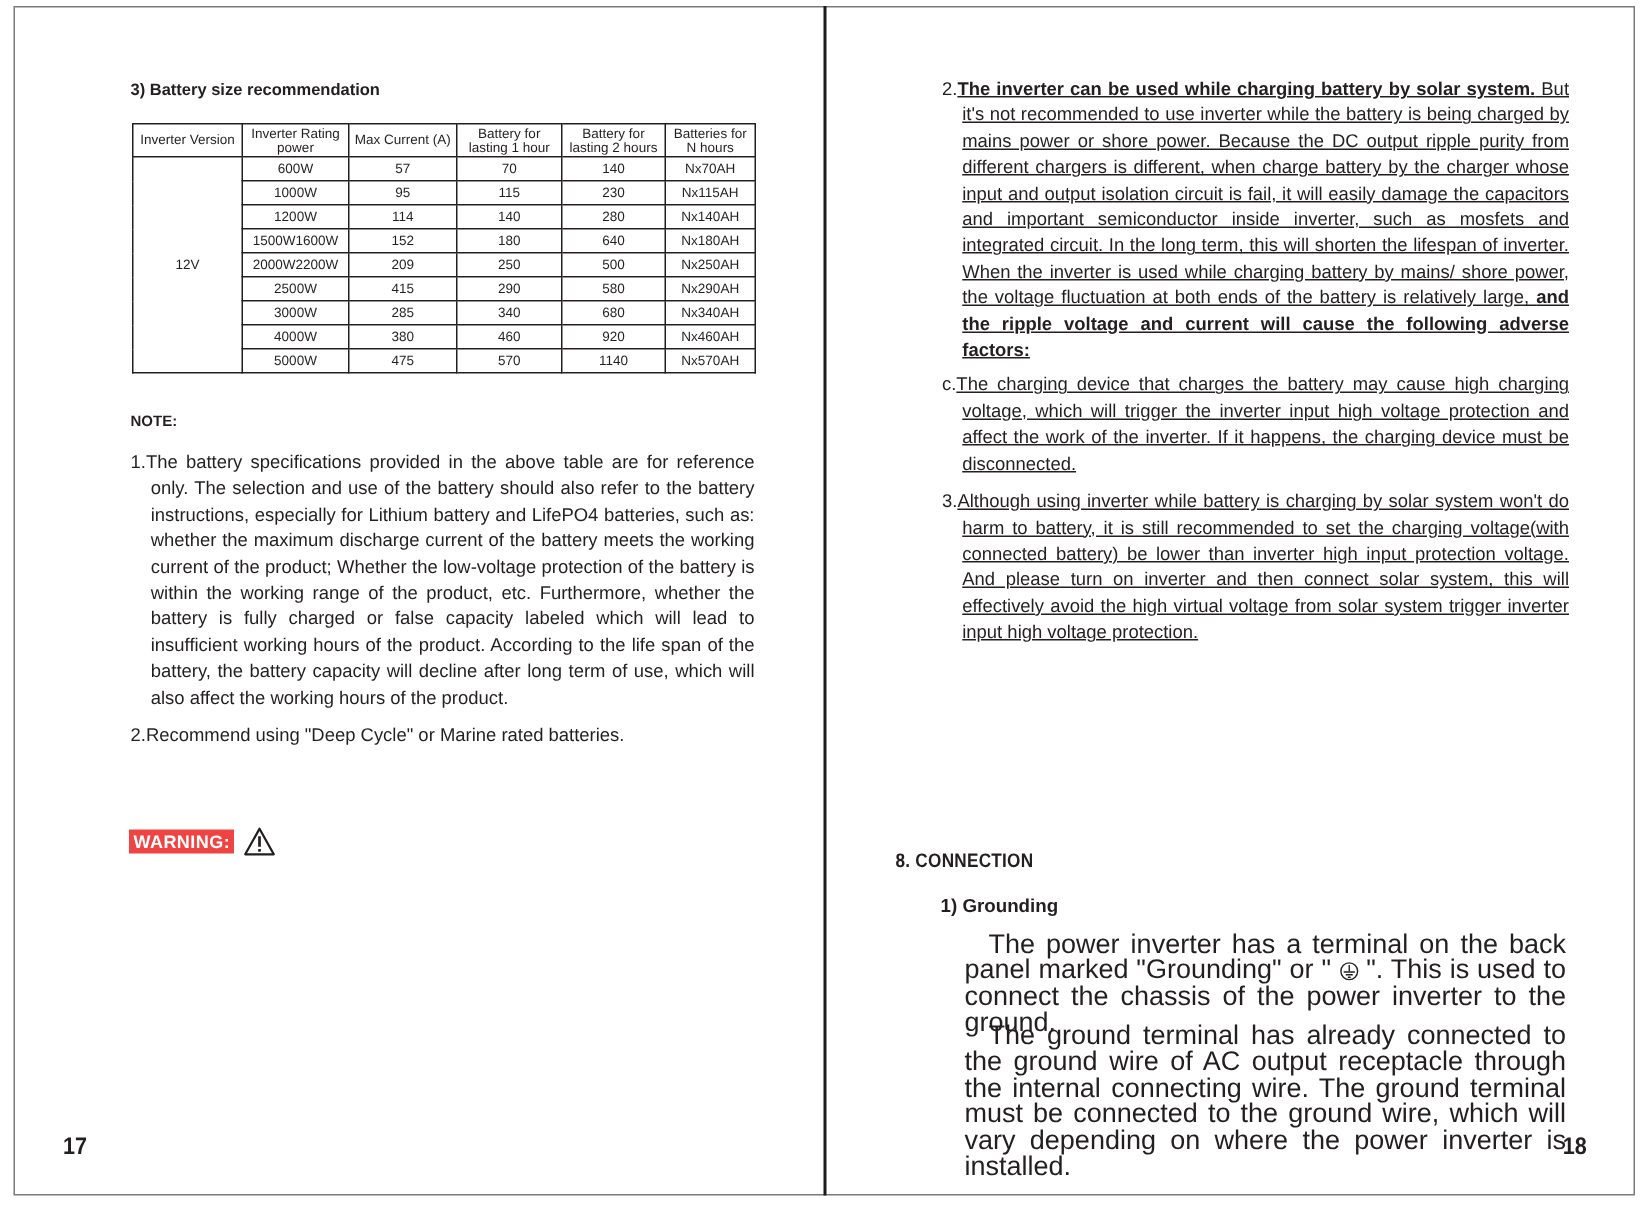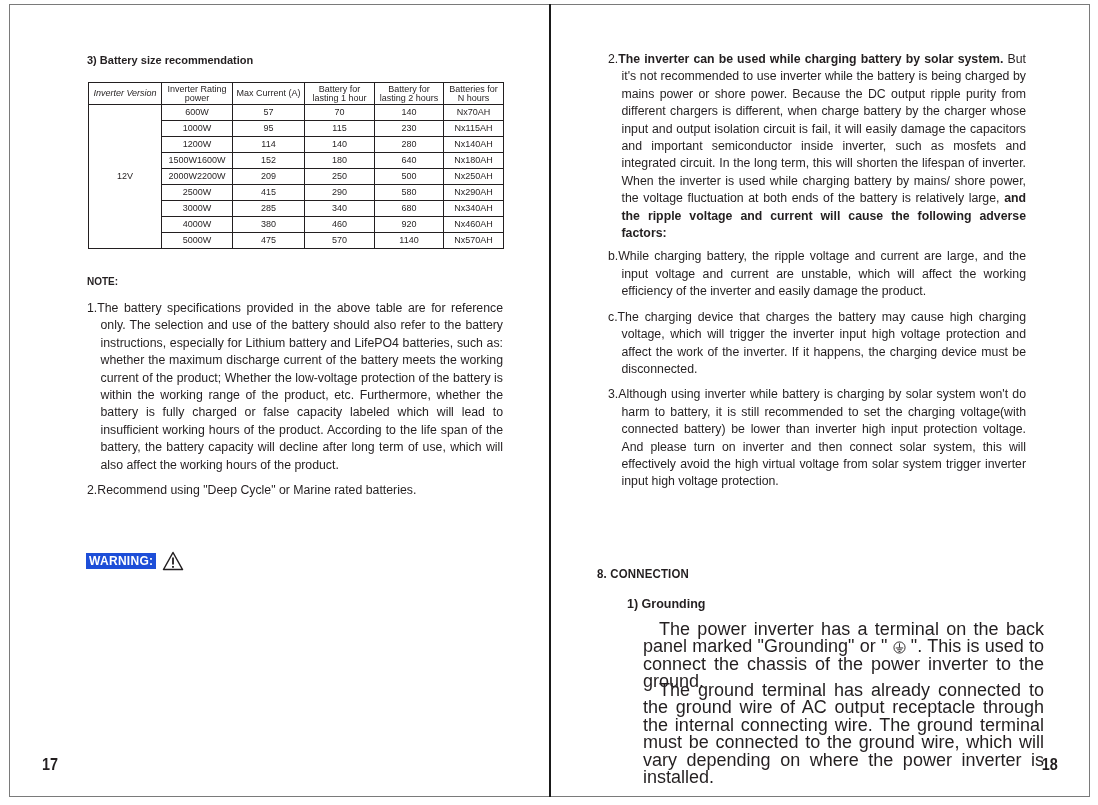--- a/index.html
+++ b/index.html
@@ -13,36 +13,36 @@
   .page-left { left: 0; width: 550px; }
 
   .sub-heading { position: absolute; font-weight: bold; font-size: 11px; color: #231f20; }
   .h-batt { left: 87px; top: 54px; text-align: right; }
 
   table.batt { position: absolute; left: 88px; top: 82px; border-collapse: collapse;
                font-size: 9px; color: #231f20; }
   table.batt td, table.batt th { border: 1px solid #231f20; text-align: center; padding: 0; font-weight: normal; }
   table.batt th { height: 21px; line-height: 8.5px; }
   table.batt td { height: 15px; line-height: 15px; }
-  .c0 { width: 72px; font-style: italic; } .c1 { width: 70px; } .c2 { width: 71px; }
+  .c0 { width: 72px; } .c1 { width: 70px; } .c2 { width: 71px; }
   .c3 { width: 69px; } .c4 { width: 68px; } .c5 { width: 59px; }
 
   .block { position: absolute; font-size: 12.3px; line-height: 17.4px; text-align: justify; }
   .note-title { left: 87px; top: 276px; font-weight: bold; font-size: 10px; position: absolute; }
   .item { position: relative; padding-left: 13.5px; text-indent: -13.5px; margin-bottom: 8px; }
   .item .num { display: inline-block; text-indent: 0; }
 
   .left-notes { left: 87px; top: 300px; width: 416px; }
 
   .warning { position: absolute; left: 86px; top: 551px; display: flex; align-items: center; gap: 6px; }
-  .warning-label { background: #1d4ed8; color: #ffffff; font-weight: bold; font-size: 12px;
+  .warning-label { background: #ef4444; color: #ffffff; font-weight: bold; font-size: 12px;
                    padding: 1px 3px; letter-spacing: 0.3px; }
   .left-warn { left: 87px; top: 576px; width: 416px; }
 
-  .right-text { left: 608px; top: 51px; width: 418px; }
+  .right-text { left: 628px; top: 51px; width: 418px; text-decoration: underline; }
   .b { font-weight: bold; }
 
   .section-heading { position: absolute; left: 597px; top: 566px; font-weight: bold; font-size: 13px;
                      letter-spacing: 0.2px; transform: scaleX(0.88); transform-origin: left; }
   .h-ground { left: 627px; top: 597px; font-size: 12.5px; }
   .para { position: absolute; left: 643px; width: 401px; font-size: 18px; line-height: 17.4px; text-align: justify; }
   .p1 { top: 621px; } .p2 { top: 682px; }
   .para p { margin: 0; text-indent: 16px; }
   .ground-sym { display: inline-block; width: 13px; height: 13px; vertical-align: -2px; }
 
@@ -155,21 +155,20 @@
   </div>
 
   <div class="page-num pn-left">17</div>
 </div>
 
 <div>
   <div class="block right-text">
     <div class="item" style="margin-bottom:6px;">
       <span class="num">2.</span><span class="b">The inverter can be used while charging battery by solar system.</span><span> But it's not recommended to use inverter while the battery is being charged by mains power or shore power. Because the DC output ripple purity from different chargers is different, when charge battery by the charger whose input and output isolation circuit is fail, it will easily damage the capacitors and important semiconductor inside inverter, such as mosfets and integrated circuit. In the long term, this will shorten the lifespan of inverter. When the inverter is used while charging battery by mains/ shore power, the voltage fluctuation at both ends of the battery is relatively large, </span><span class="b">and the ripple voltage and current will cause the following adverse factors:</span>
     </div>
-    <div class="item"><span class="num">b.</span><span>While charging battery, the ripple voltage and current are large, and the input voltage and current are unstable, which will affect the working efficiency of the inverter and easily damage the product.</span></div>
     <div class="item"><span class="num">c.</span><span>The charging device that charges the battery may cause high charging voltage, which will trigger the inverter input high voltage protection and affect the work of the inverter. If it happens, the charging device must be disconnected.</span></div>
     <div class="item"><span class="num">3.</span><span>Although using inverter while battery is charging by solar system won't do harm to battery, it is still recommended to set the charging voltage(with connected battery) be lower than inverter high input protection voltage. And please turn on inverter and then connect solar system, this will effectively avoid the high virtual voltage from solar system trigger inverter input high voltage protection.</span></div>
   </div>
 
   <div class="section-heading">8. CONNECTION</div>
   <div class="sub-heading h-ground">1) Grounding</div>
 
   <div class="para p1">
     <p><span>The power inverter has a terminal on the back panel marked "Grounding" or " </span><svg class="ground-sym" viewBox="0 0 14 14">
           <circle cx="7" cy="7" r="6" fill="none" stroke="#231f20" stroke-width="1"></circle>

